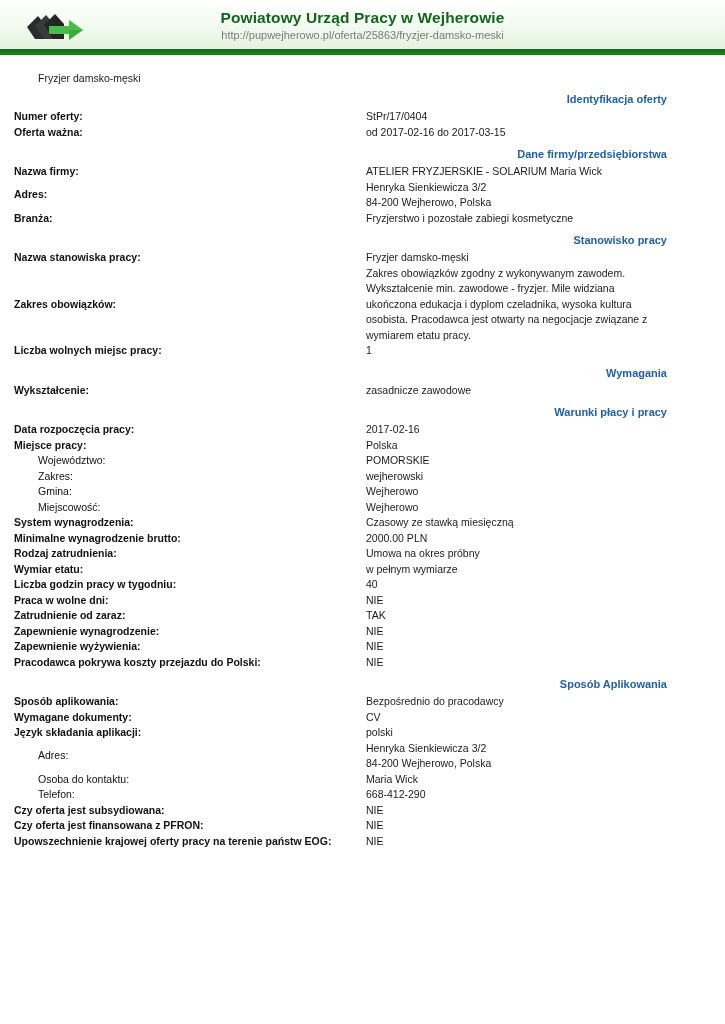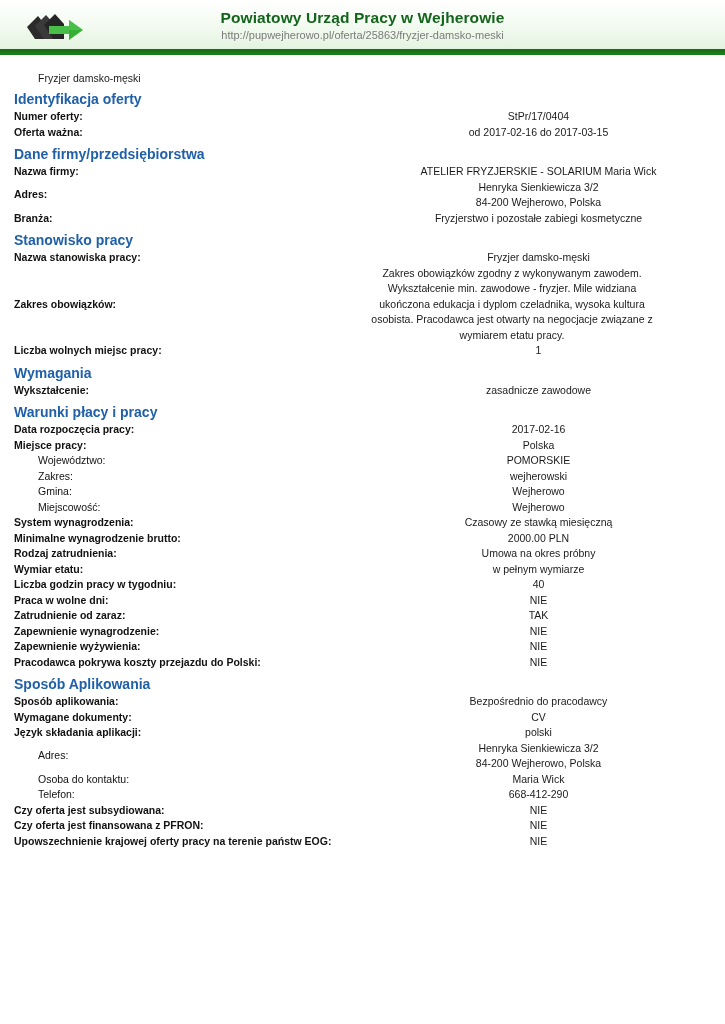--- a/index.html
+++ b/index.html
@@ -65,22 +65,22 @@
     padding: 0 14px 40px 14px;
   }
   .doc-title {
     font-size: 10.5px;
     color: #1a1a1a;
     margin: 16px 0 0 24px;
     line-height: 14px;
   }
 
   .section-heading {
-    text-align: left;
-    font-size: 14px;
+    text-align: right;
+    font-size: 11px;
     font-weight: bold;
     color: #1f60a8;
     line-height: 15px;
     margin: 7px 0 2px 0;
     padding-right: 44px;
   }
 
   table.fields {
     width: 100%;
     border-collapse: collapse;
@@ -99,21 +99,21 @@
     padding-right: 11px;
     color: #111111;
   }
   td.label.plain {
     text-align: left;
     font-weight: normal;
     padding-left: 24px;
     padding-right: 8px;
   }
   td.value {
-    text-align: center;
+    text-align: left;
     color: #1a1a1a;
     padding-left: 3px;
   }
   td.value .multiline { display: block; }
   .tall .label, .tall .value { vertical-align: middle; }
   .paragraph {
     display: block;
     max-width: 292px;
     line-height: 15.5px;
   }

